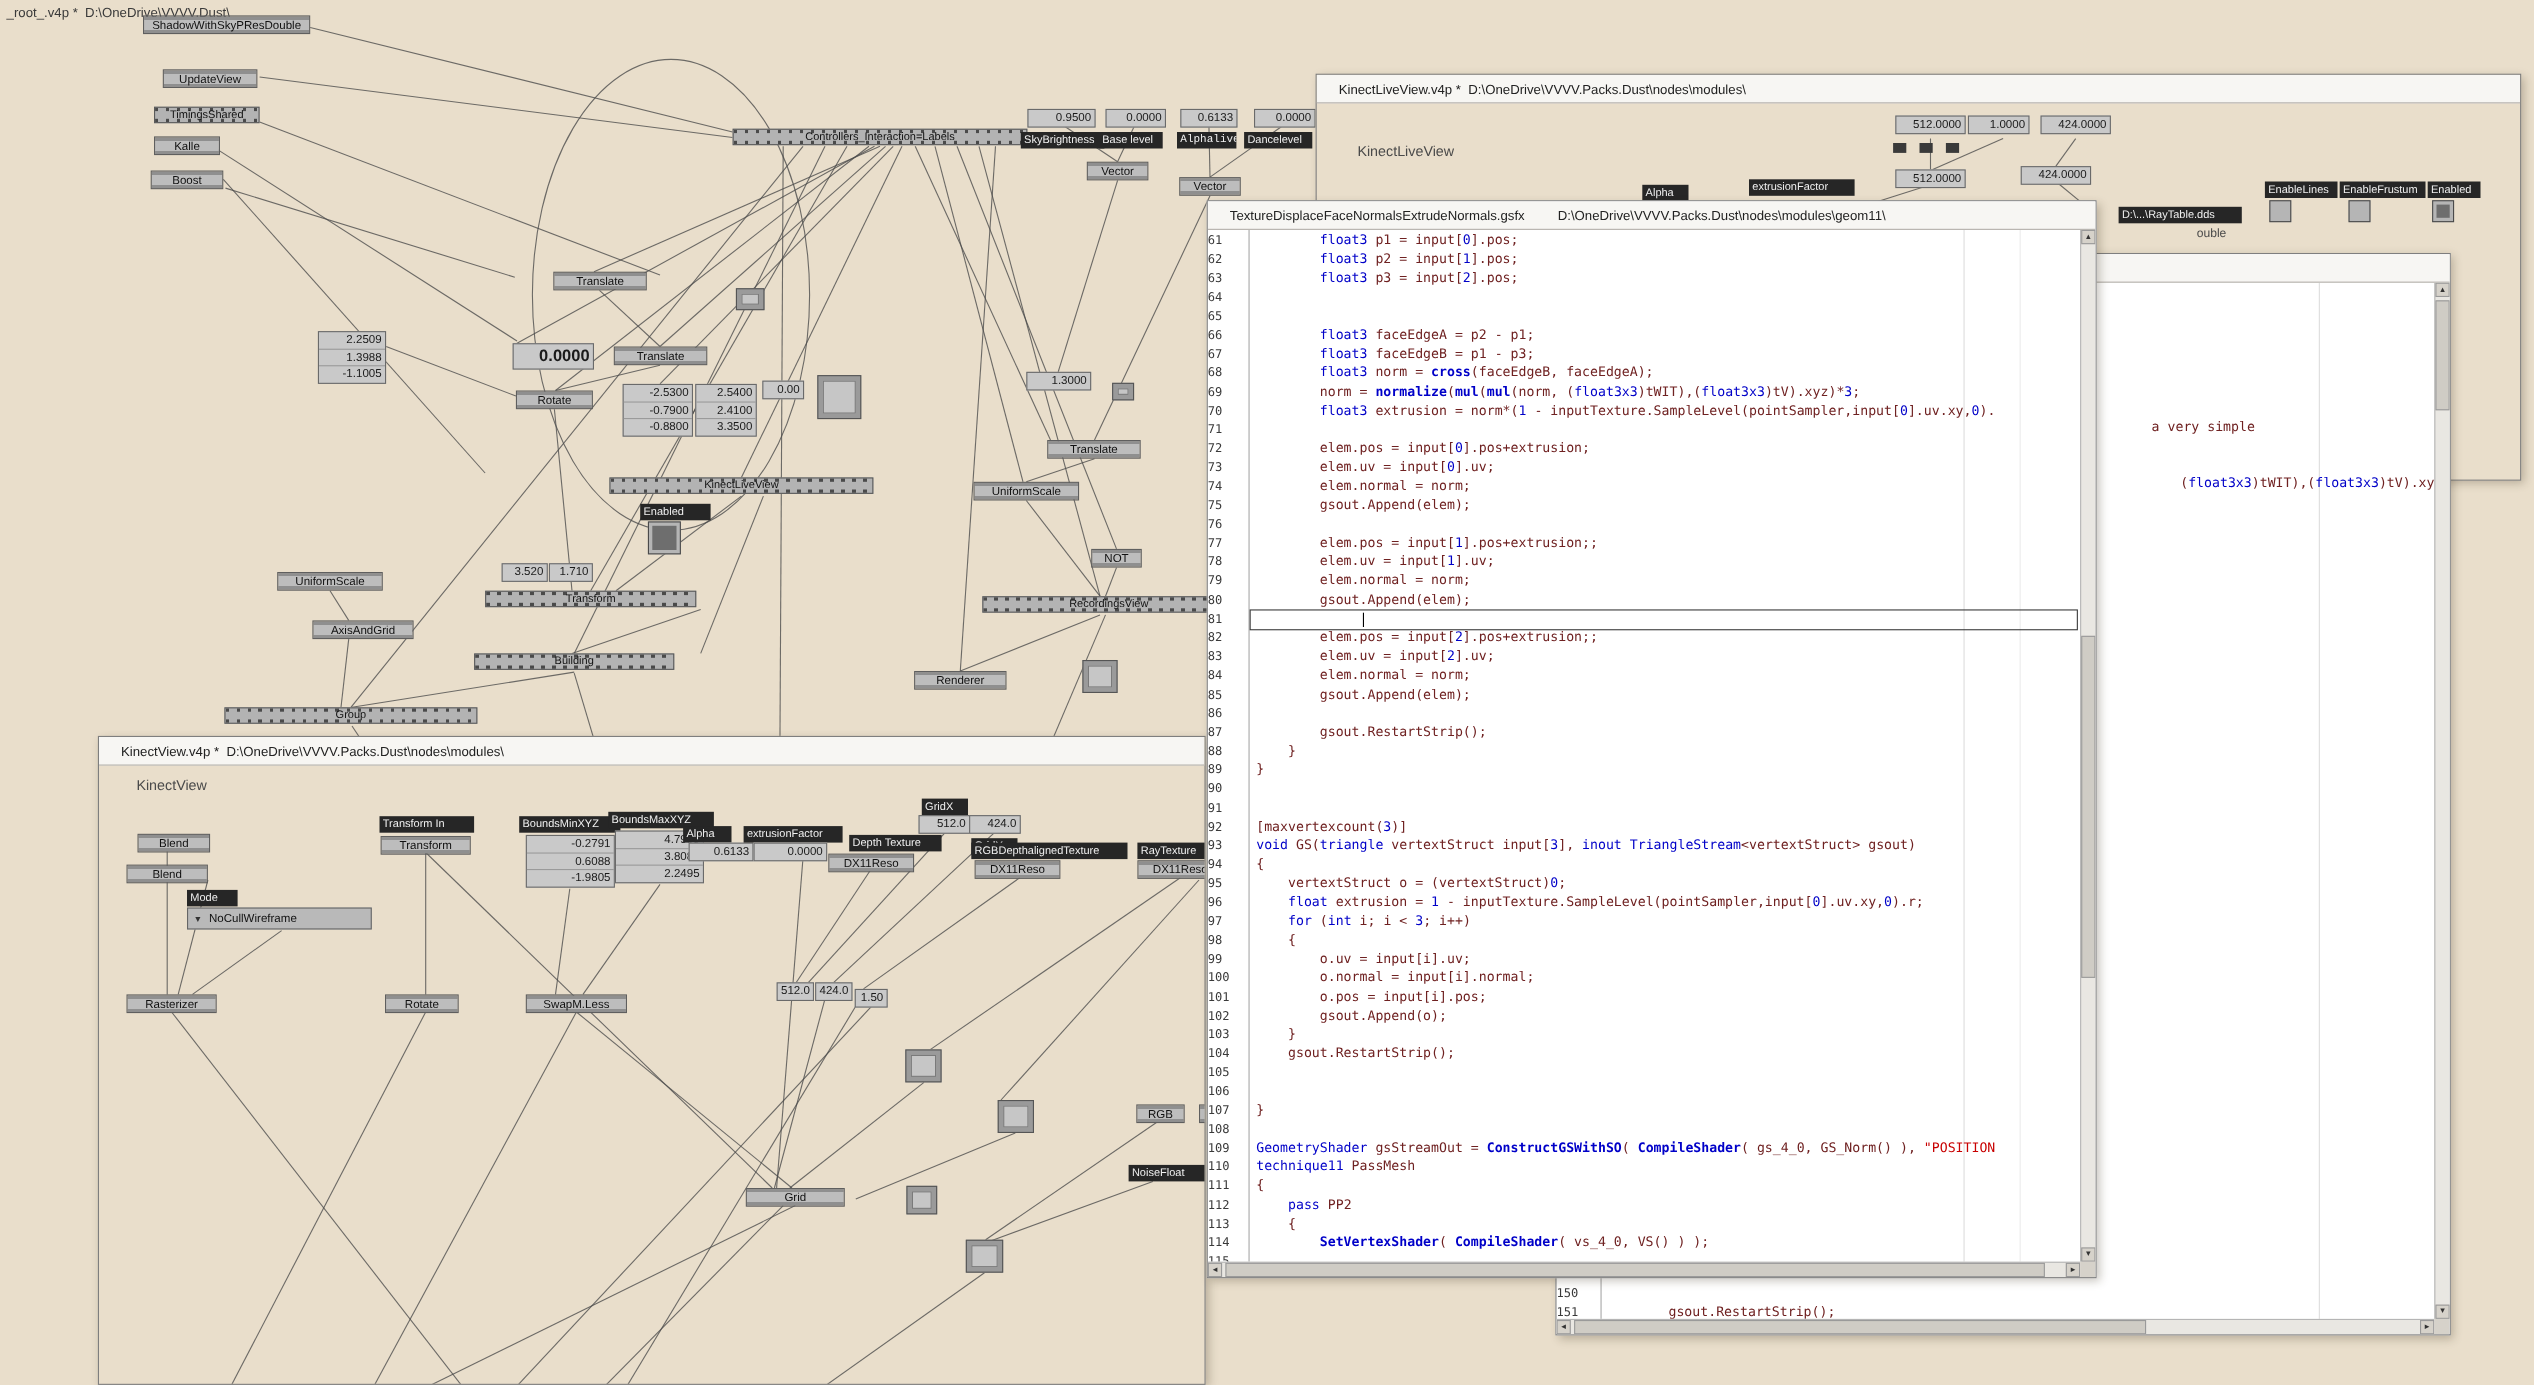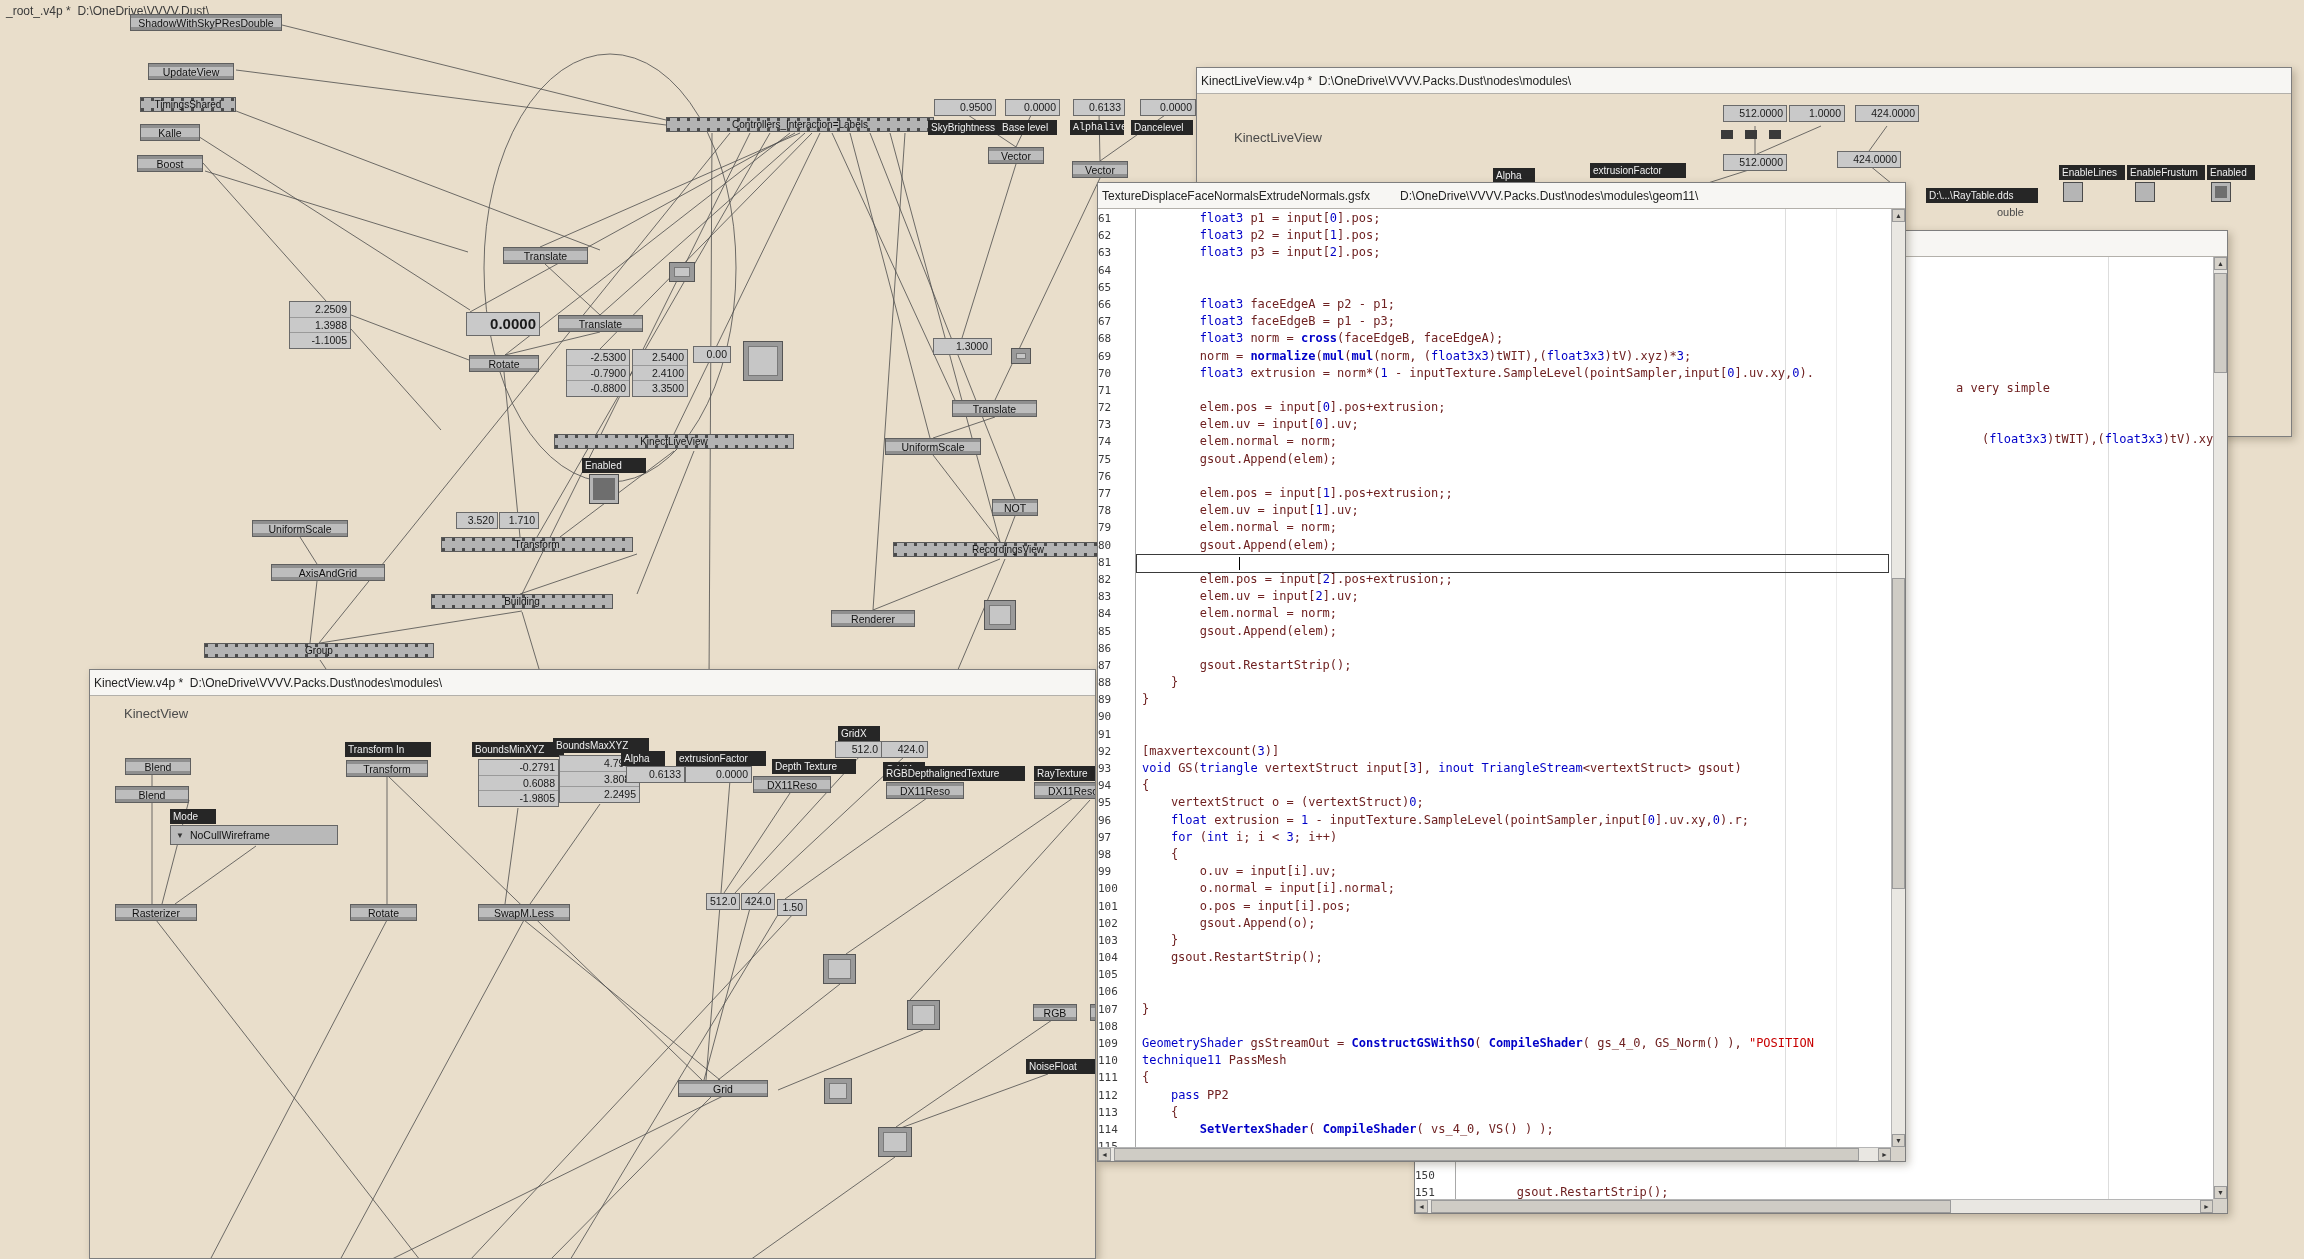--- a/index.html
+++ b/index.html
@@ -9,21 +9,21 @@
   svg.wires{position:absolute;left:0;top:0;pointer-events:none;z-index:1}
   .wire{stroke:#4c4c4c;stroke-width:1;fill:none;opacity:.8}
   .layer{position:absolute;inset:0;z-index:3}
 
   
   .window{position:absolute;border:1px solid #7e7e7e;background:#e9decb;overflow:hidden;
           box-shadow:3px 3px 8px rgba(60,50,30,.28);box-sizing:border-box}
   .window.white{background:#ffffff}
   .titlebar{position:absolute;left:0;top:0;right:0;height:26px;background:#f7f6f3;
             border-bottom:1px solid #b3b0aa;font-size:12px;color:#222;display:flex;
-            align-items:center;padding-left:4px;box-sizing:border-box;white-space:pre;overflow:hidden;z-index:8}
+            align-items:center;padding-left:20px;box-sizing:border-box;white-space:pre;overflow:hidden;z-index:8}
   .titlebar .file{margin-right:30px}
   #kl-window{left:1196px;top:67px;width:1096px;height:370px;z-index:10}
   #right-window{left:1414px;top:230px;width:814px;height:984px;z-index:30}
   #kv-window{left:89px;top:669px;width:1007px;height:590px;z-index:40}
   #editor-window{left:1097px;top:182px;width:809px;height:980px;z-index:50;background:#fff}
 
   
   .node{position:absolute;box-sizing:border-box;z-index:4}
   .node.bar{height:17px;border:1px solid #5f5f5f;color:#111;font-size:10.5px;display:flex;
     align-items:center;justify-content:center;overflow:hidden;white-space:nowrap;
@@ -205,21 +205,21 @@
     <div class="node bar" style="left: 885px; top: 438px; width: 96px;">UniformScale</div>
     <div class="node bar" style="left: 992px; top: 499px; width: 46px;">NOT</div>
     <div class="node iobox" style="left: 456px; top: 512px; width: 42px;">
       <div class="val">3.520</div>
     </div>
     <div class="node iobox" style="left: 499px; top: 512px; width: 40px;">
       <div class="val">1.710</div>
     </div>
     <div class="node widebar" style="left: 441px; top: 537px; width: 192px;">Transform</div>
     <div class="node bar" style="left: 252px; top: 520px; width: 96px;">UniformScale</div>
-    <div class="node bar" style="left: 271px; top: 564px; width: 114px;">AxisAndGrid</div>
+    <div class="node bar" style="left: 284px; top: 564px; width: 92px;">AxisAndGrid</div>
     <div class="node widebar" style="left: 893px; top: 542px; width: 230px;">RecordingsView</div>
     <div class="node widebar" style="left: 431px; top: 594px; width: 182px;">Building</div>
     <div class="node square" style="left: 984px; top: 600px; width: 32px; height: 30px;">
       <div class="inner"></div>
     </div>
     <div class="node bar" style="left: 831px; top: 610px; width: 84px;">Renderer</div>
     <div class="node widebar" style="left: 204px; top: 643px; width: 230px;">Group</div>
     <div class="node square" style="left: 700px; top: 1232px; width: 28px; height: 26px;">
       <div class="inner"></div>
     </div>

